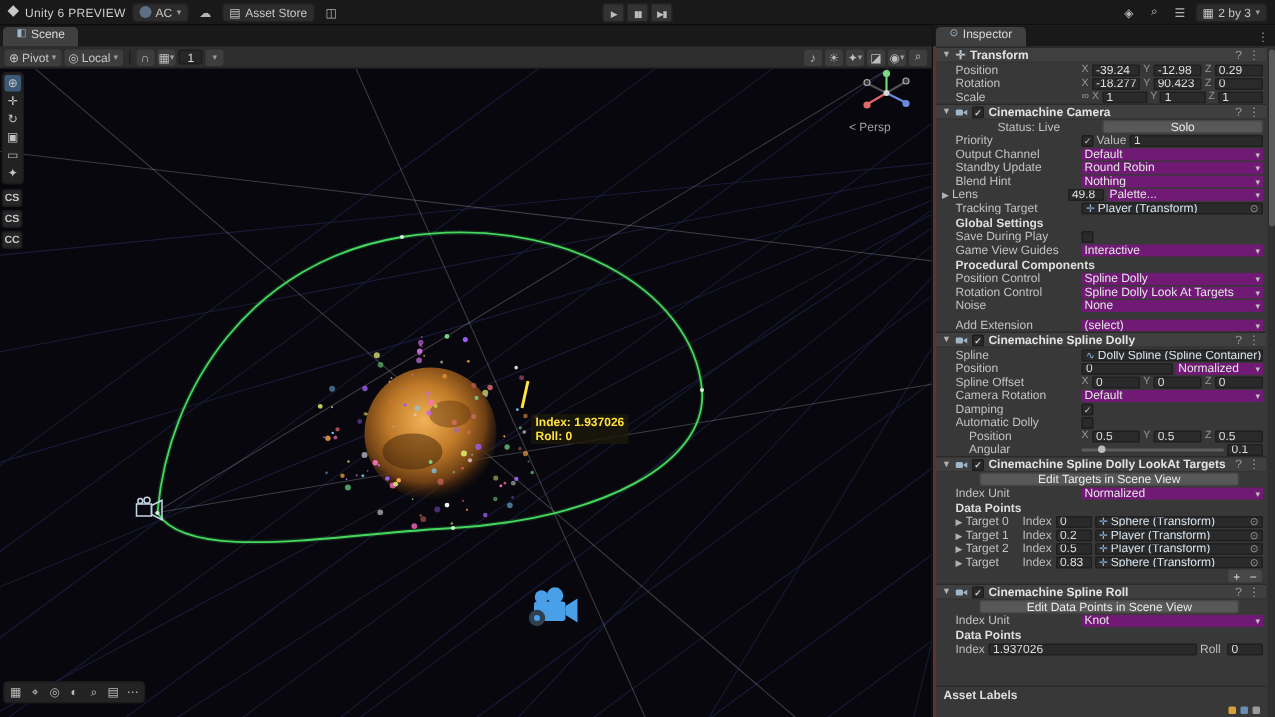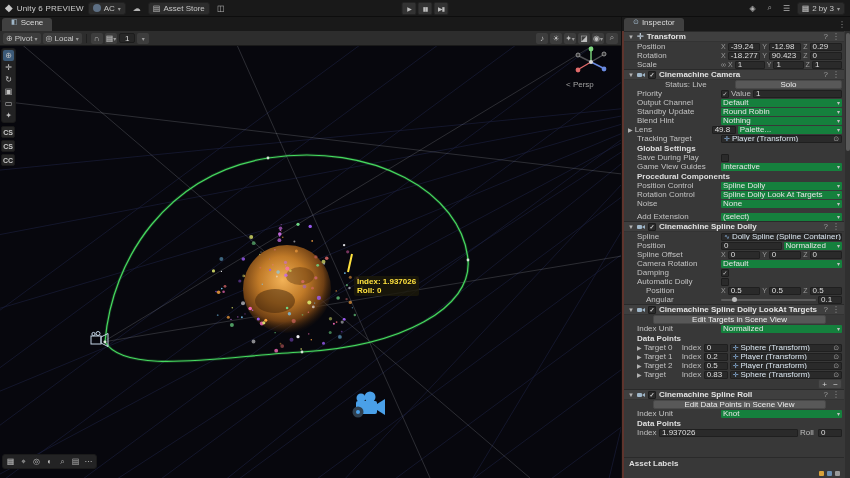--- a/index.html
+++ b/index.html
@@ -58,21 +58,21 @@
   .comp-hdr{flex:0 0 11px;background:#3f3f3f;border-top:1px solid #2a2a2a;border-bottom:1px solid #333333;display:flex;align-items:center;gap:3px;padding:0 4px;color:#e3e3e3;font-weight:bold;white-space:nowrap;overflow:hidden;}
   .fo{color:#b2b2b2;font-size:6px;flex:0 0 auto;}
   .hdr-ic{color:#b9c6d2;font-size:8px;}
   .hdr-right{margin-left:auto;display:flex;gap:4px;color:#9c9c9c;font-weight:normal;}
   .row{flex:0 0 9px;display:flex;align-items:center;gap:2px;padding:0 2px 0 13px;white-space:nowrap;min-width:0;}
   .row.ind{padding-left:22px;}
   .lbl{flex:0 0 82px;color:#c2c2c2;overflow:hidden;}
   .row.ind .lbl{flex-basis:73px;}
   .fld{flex:1;height:8px;background:#2a2a2a;border:1px solid #1f1f1f;border-radius:1px;color:#dedede;padding:0 2px;display:flex;align-items:center;overflow:hidden;min-width:0;}
   .mini{flex:0 0 24px;}
-  .drop{flex:1;height:8px;background:#15803d;border-radius:1px;color:#e4e4e4;padding:0 2px;display:flex;align-items:center;gap:2px;overflow:hidden;min-width:0;}
+  .drop{flex:1;height:8px;background:#701a75;border-radius:1px;color:#e4e4e4;padding:0 2px;display:flex;align-items:center;gap:2px;overflow:hidden;min-width:0;}
   .drop::after{content:"▾";margin-left:auto;font-size:6px;color:#c0c0c0;}
   .objf{flex:1;height:8px;background:#2a2a2a;border:1px solid #1f1f1f;border-radius:1px;color:#d8e4ee;padding:0 2px;display:flex;align-items:center;gap:2px;overflow:hidden;min-width:0;}
   .obj-ic{color:#8ab4e0;font-size:7px;flex:0 0 auto;}
   .picker{margin-left:auto;color:#9a9a9a;font-size:7px;flex:0 0 auto;}
   .chk{width:8px;height:8px;background:#2a2a2a;border:1px solid #1d1d1d;border-radius:1px;display:flex;align-items:center;justify-content:center;color:#d0d0d0;font-size:6px;flex:0 0 auto;}
   .axis{display:flex;flex:1;gap:2px;min-width:0;}
   .axl{color:#999999;flex:0 0 auto;font-size:7px;}
   .btn{height:9px;background:#585858;border:1px solid #484848;border-radius:2px;display:flex;align-items:center;justify-content:center;color:#ececec;padding:0 6px;}
   .btn.wide{flex:1;margin:0 16px;}
   .sect{flex:0 0 10px;display:flex;align-items:center;font-weight:bold;color:#dedede;padding:0 2px 0 13px;}

